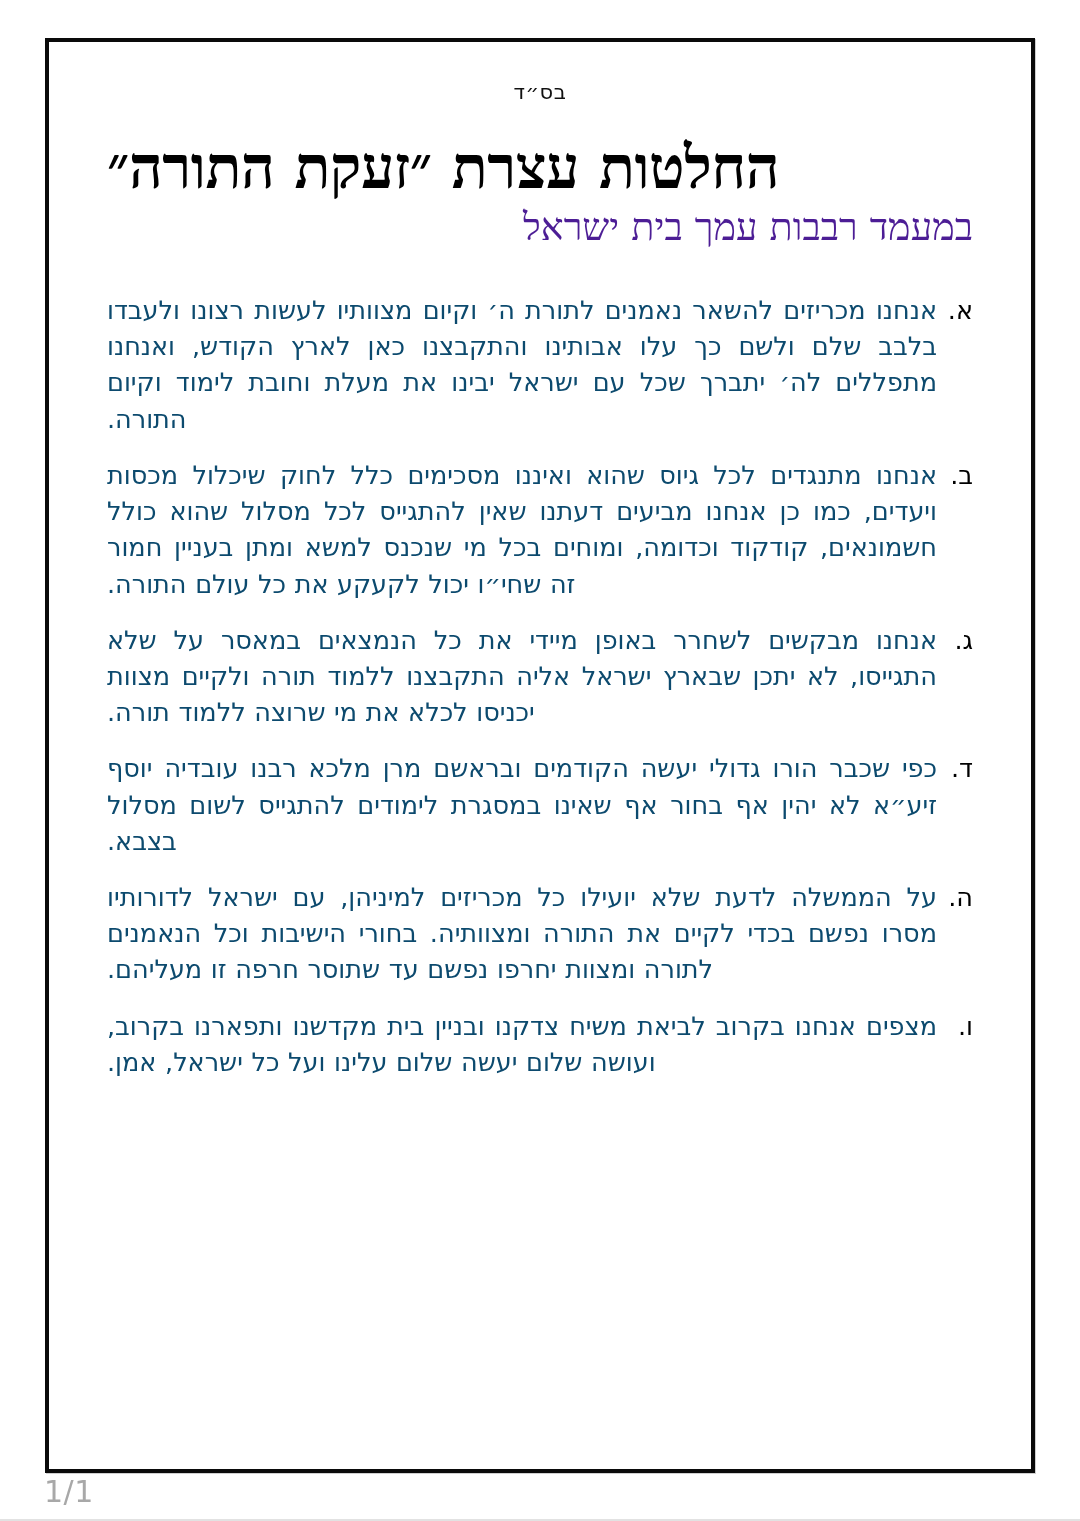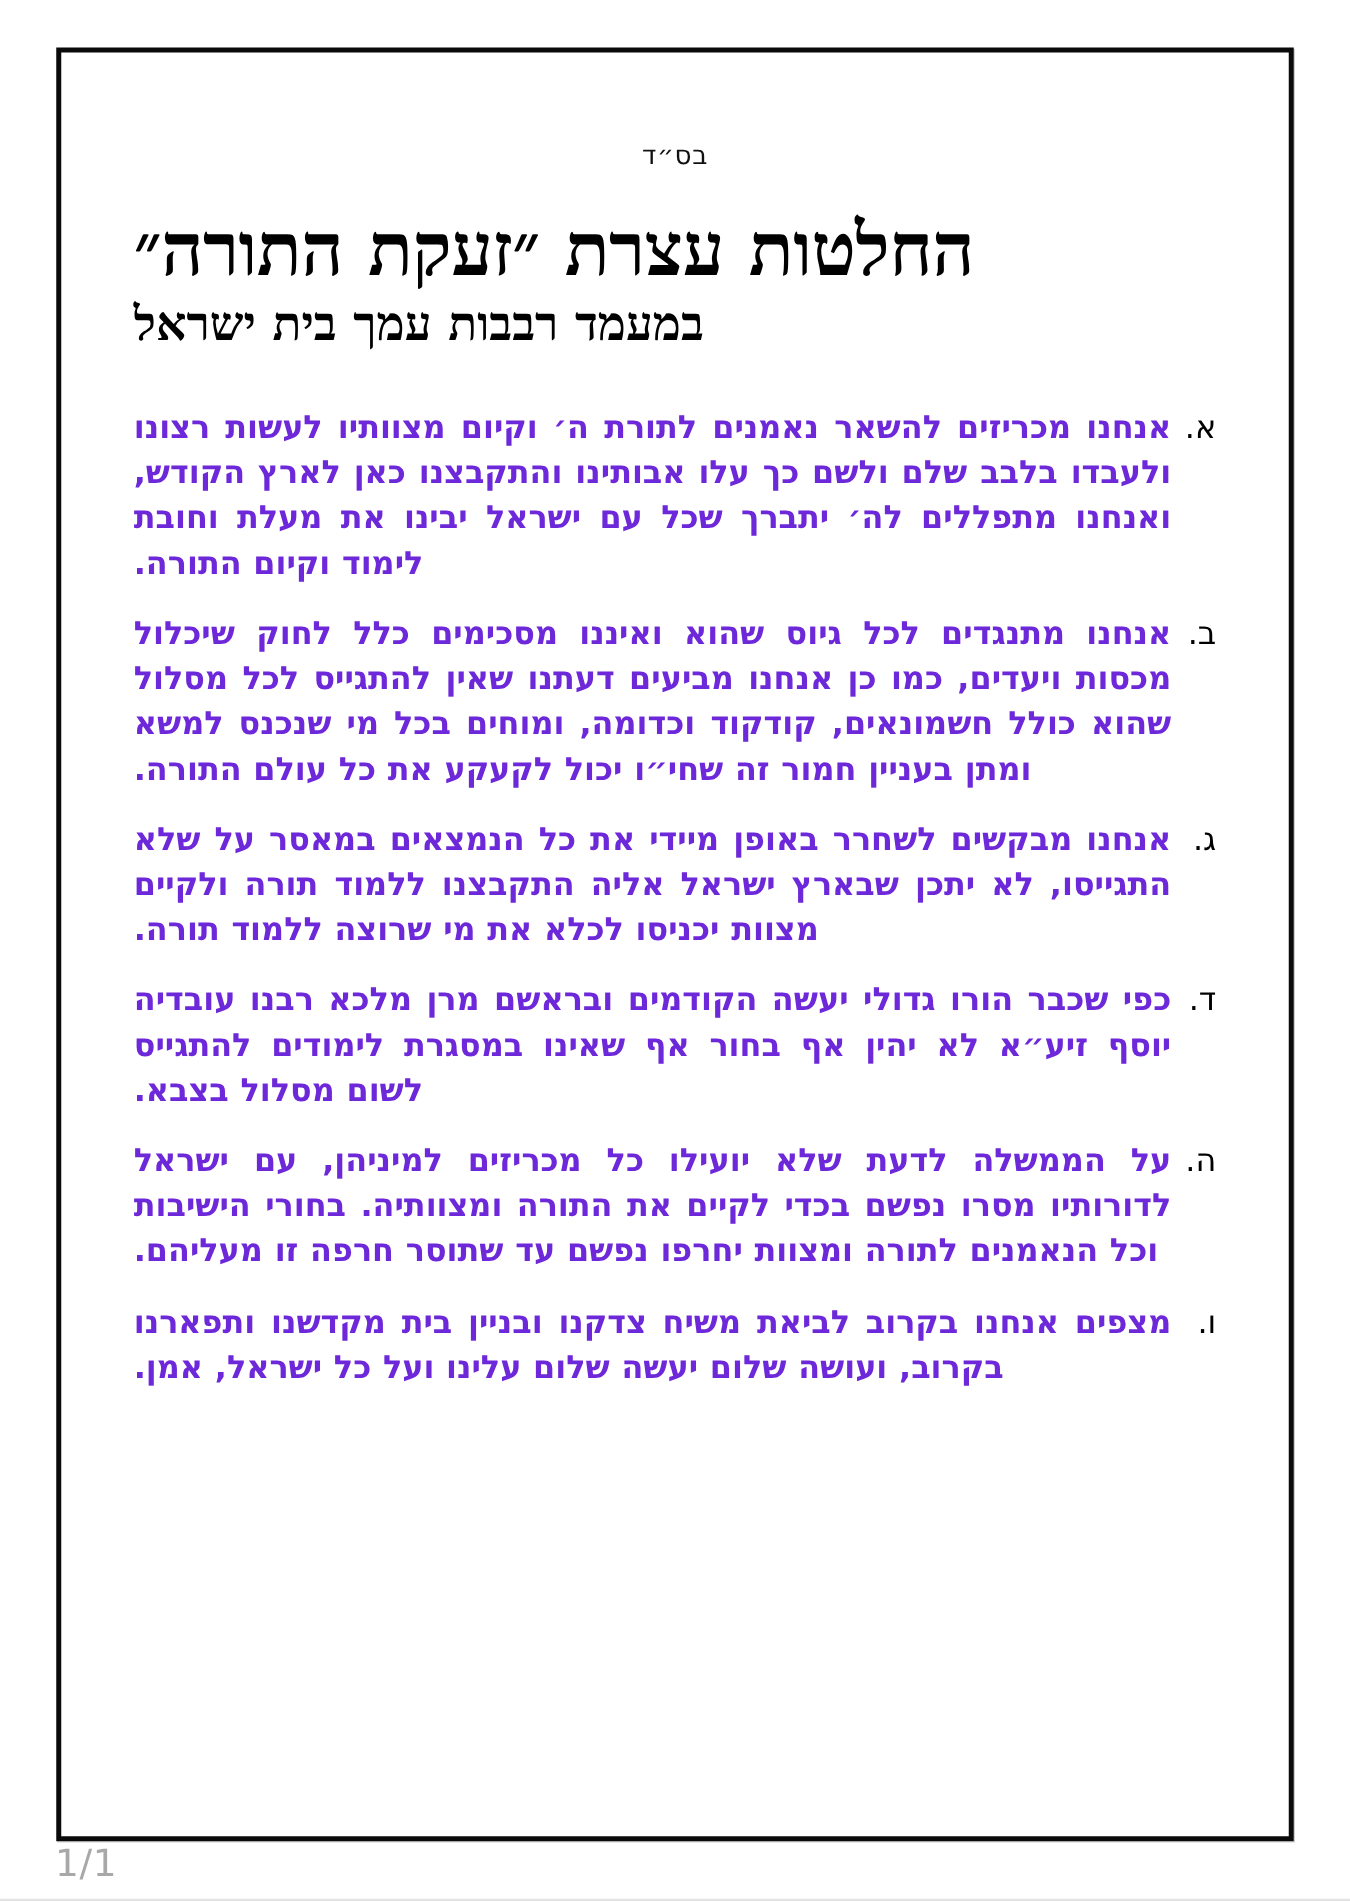--- a/index.html
+++ b/index.html
@@ -31,21 +31,21 @@
     height: 1435px;
     background: #ffffff;
     border: 4px solid #0a0a0a;
     box-sizing: border-box;
     box-shadow: 1px 1px 0 0 #cfcfcf;
   }
 
   #page-inner {
     position: absolute;
     left: 0; right: 0; top: 0;
-    padding: 72px 58px 0 58px;
+    padding: 40px 58px 0 58px;
     box-sizing: border-box;
   }
 
   
   .bsd {
     text-align: center;
     font-size: 21px;
     font-weight: 400;
     color: #111111;
     letter-spacing: 0.5px;
@@ -58,25 +58,25 @@
     text-align: left;
     font-family: "DejaVu Serif", "Liberation Serif", serif;
     font-size: 59px;
     font-weight: 700;
     color: #000000;
     line-height: 1.06;
     margin: 0;
     letter-spacing: -0.5px;
   }
   .title-sub {
-    text-align: left;
+    text-align: right;
     font-family: "DejaVu Serif", "Liberation Serif", serif;
     font-size: 38px;
-    font-weight: 700;
-    color: #000000;
+    font-weight: 400;
+    color: #4c1d95;
     line-height: 1.12;
     margin: 6px 0 0 0;
   }
 
   
   .clauses {
     margin: 44px 0 0 0;
     padding: 0;
     list-style: none;
   }
@@ -96,24 +96,24 @@
     line-height: 1.42;
     color: #000000;
     font-weight: 400;
     padding-left: 4px;
     box-sizing: border-box;
   }
   .clause-text {
     flex: 1 1 auto;
     font-size: 25.5px;
     line-height: 1.42;
-    color: #6d28d9;
+    color: #0c4a6e;
     text-align: justify;
     text-align-last: left;
-    font-weight: 700;
+    font-weight: 400;
     word-spacing: 0.5px;
   }
 
   
   #page-counter {
     position: absolute;
     left: 44px;
     bottom: 14px;
     font-size: 30px;
     color: #a8a8a8;

